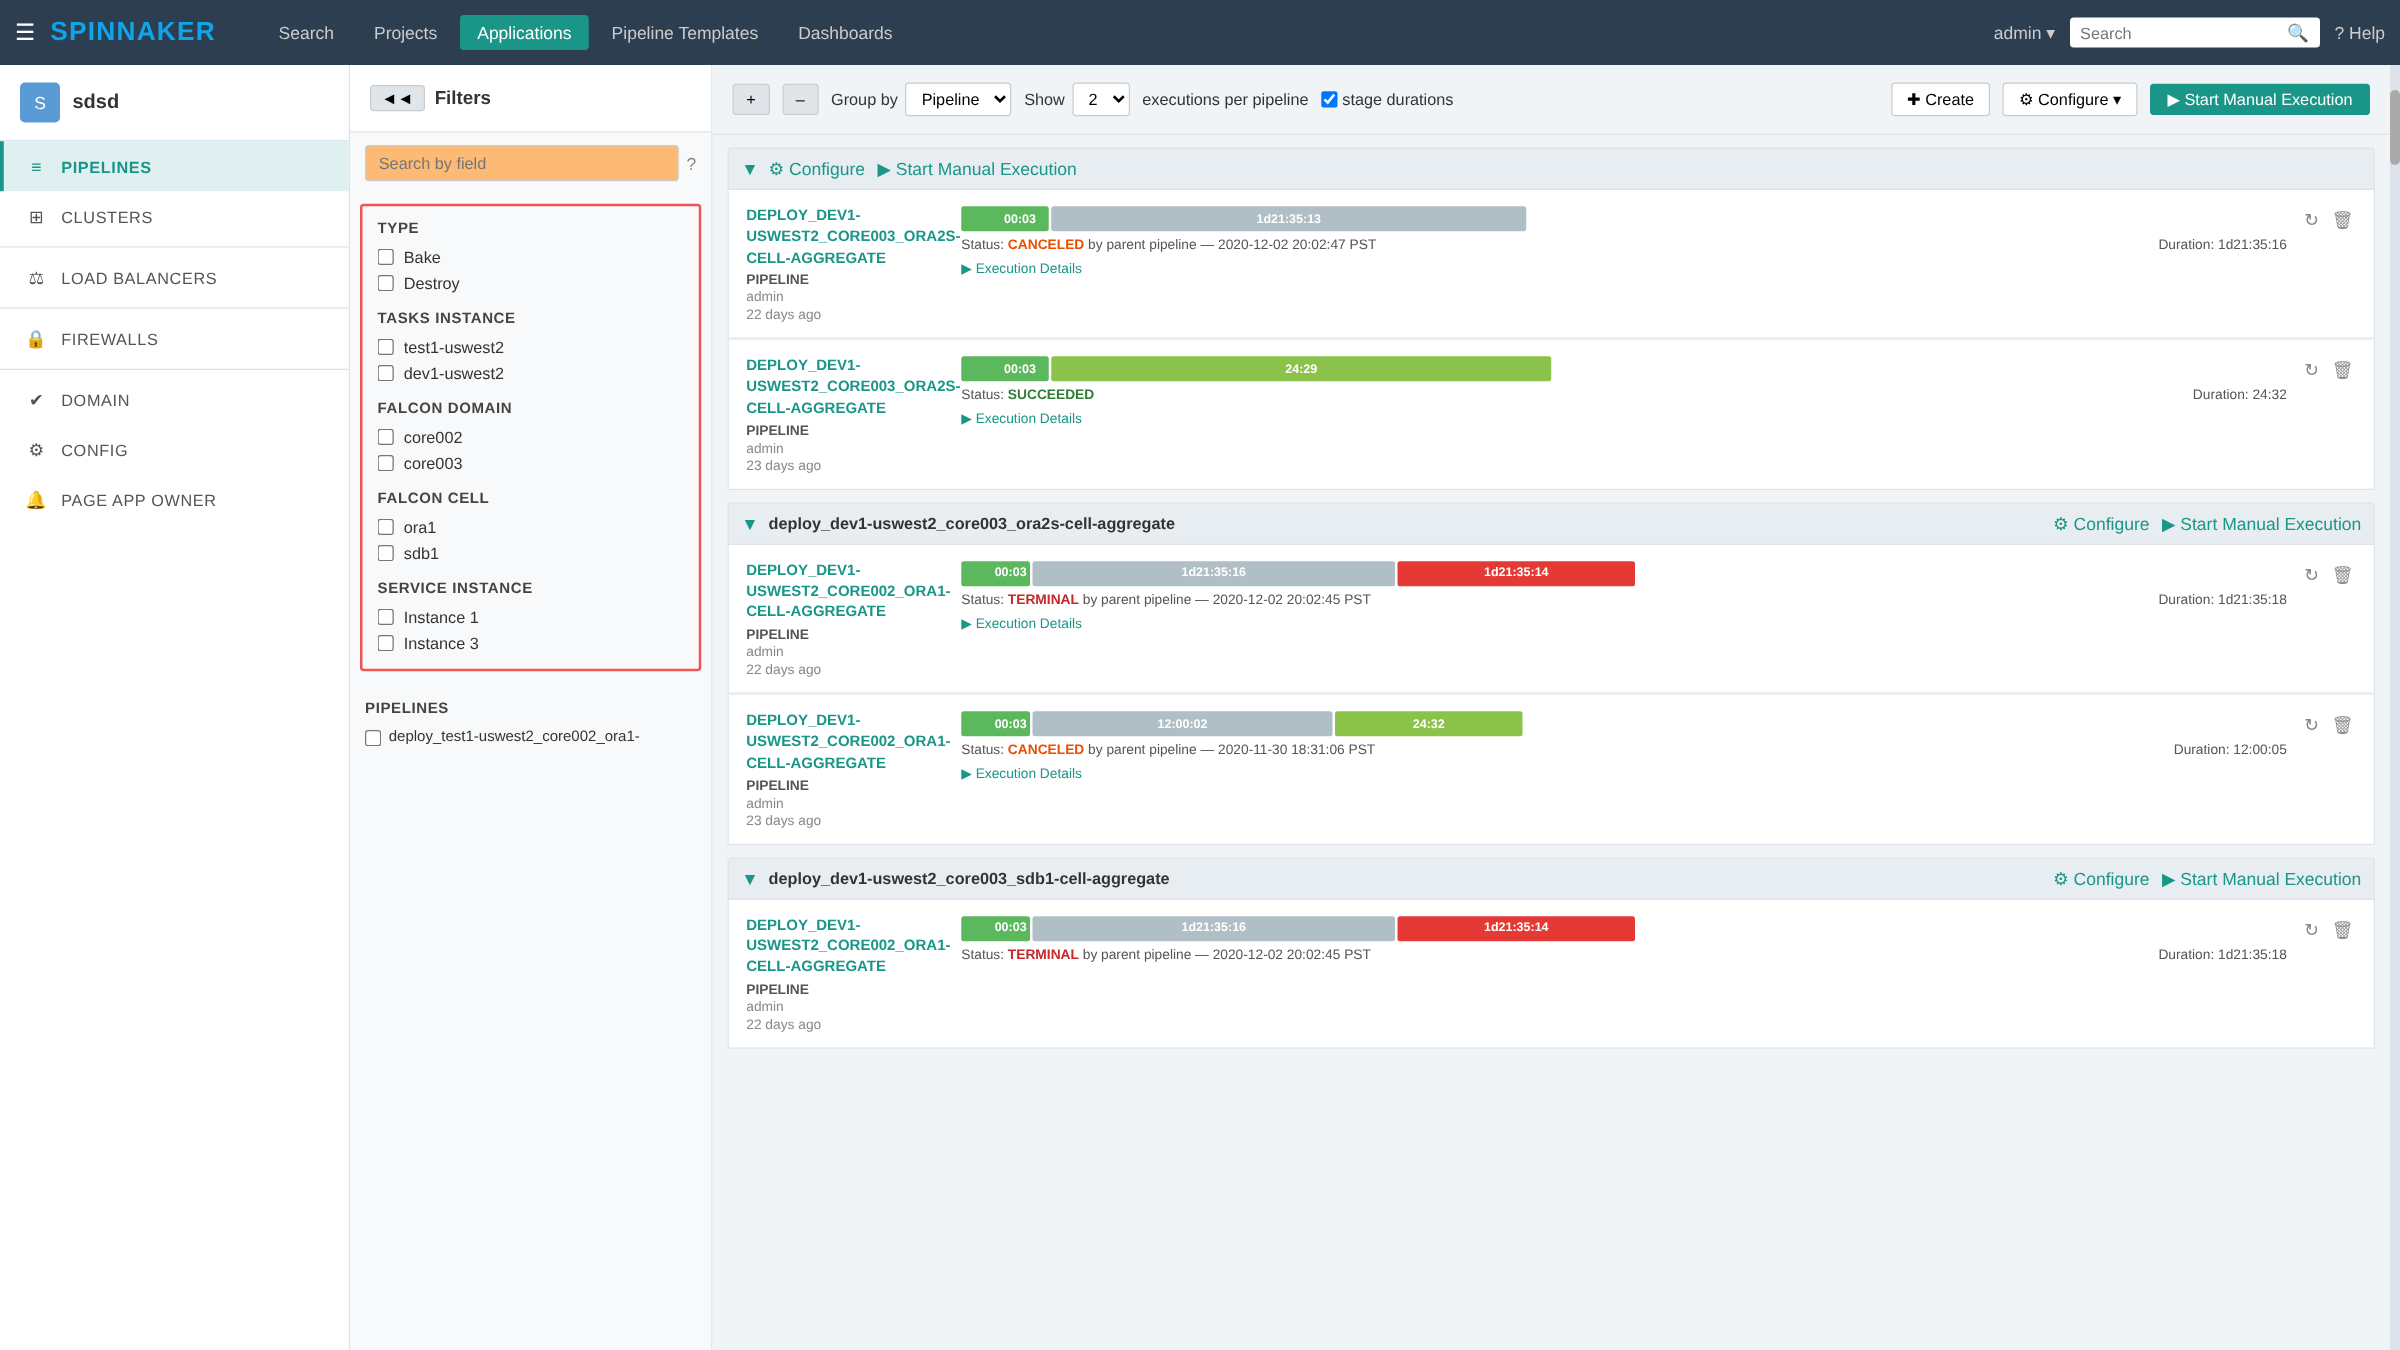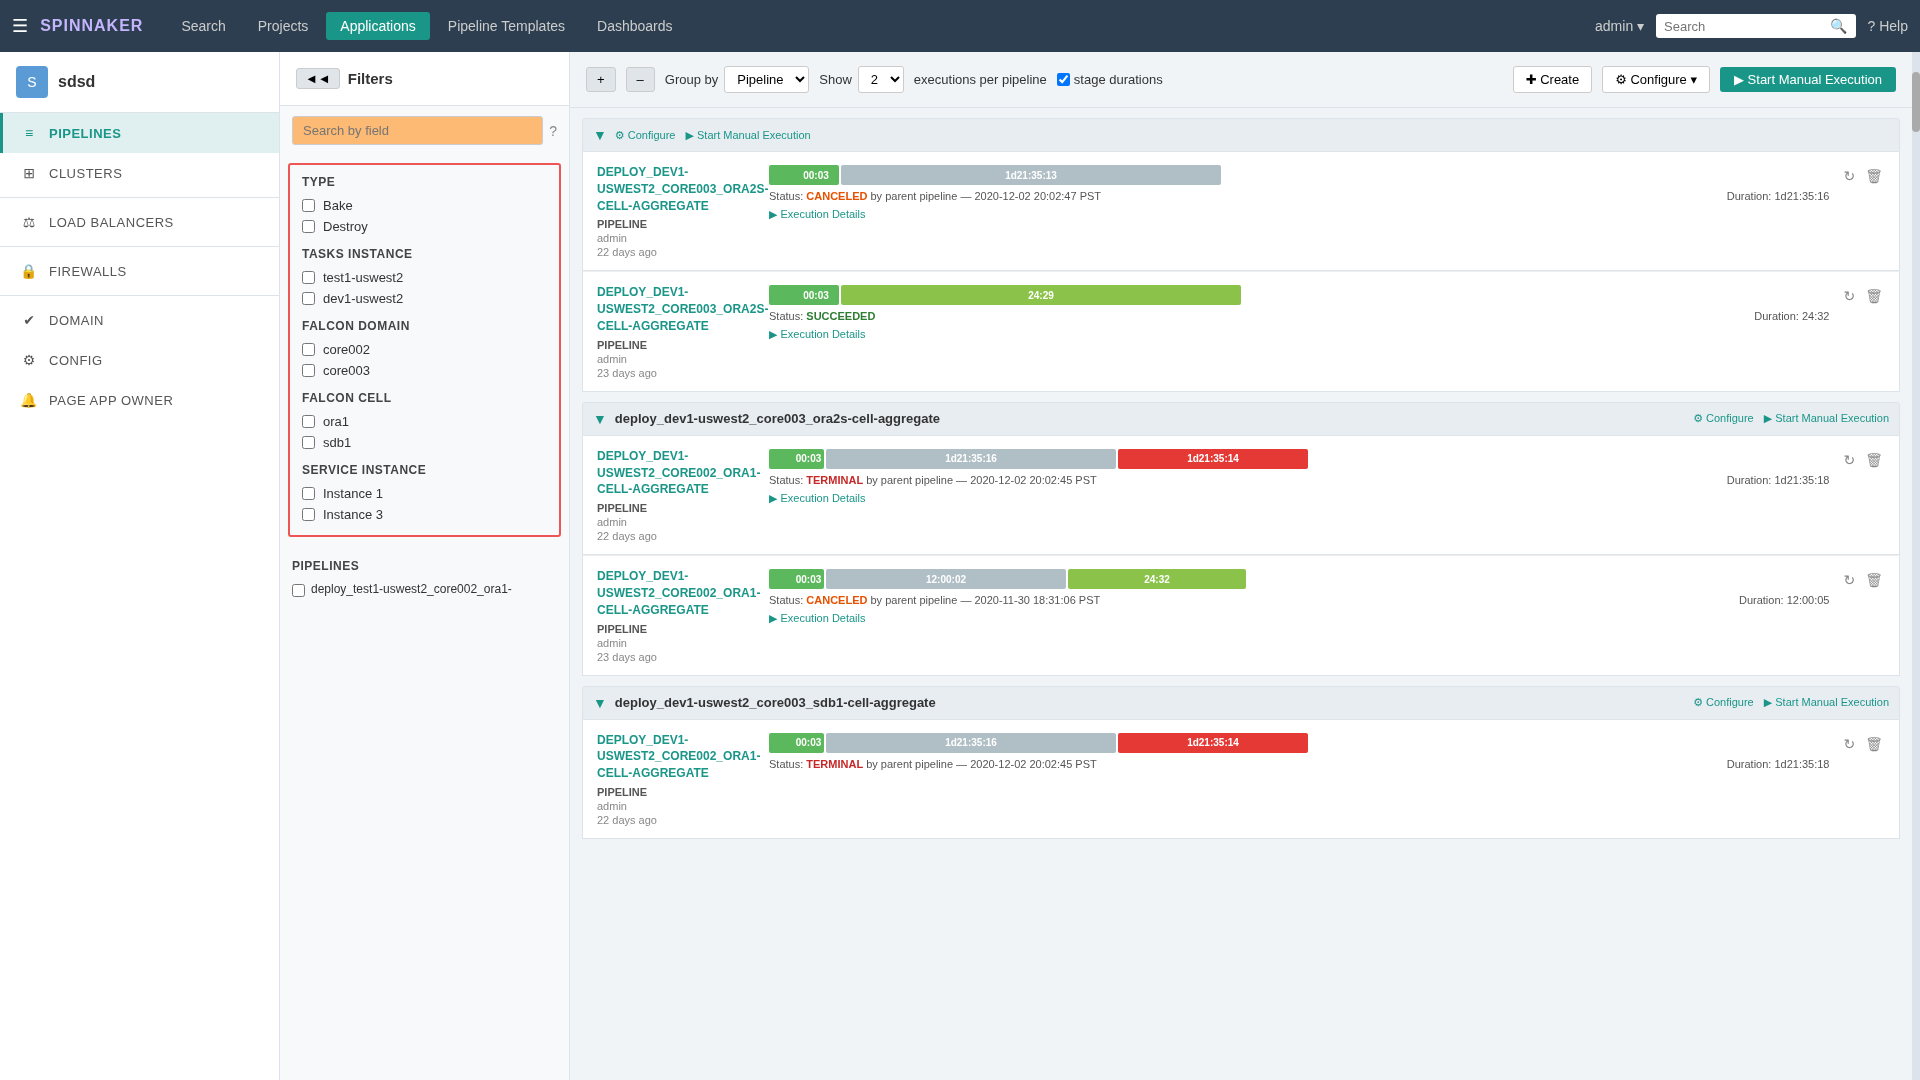--- a/index.html
+++ b/index.html
@@ -1,21 +1,21 @@
 <!DOCTYPE html>
 <html><head>
   <meta charset="utf-8">
   <style>
     * { box-sizing: border-box; margin: 0; padding: 0; }
     body { font-family: Arial, sans-serif; font-size: 13px; background: #f0f4f7; color: #333; display: flex; flex-direction: column; height: 1080px; width: 1920px; overflow: hidden; }
 
     
     .top-nav { background: #2c3e50; color: #fff; display: flex; align-items: center; height: 52px; padding: 0 12px; flex-shrink: 0; }
     .nav-hamburger { margin-right: 12px; cursor: pointer; font-size: 18px; }
-    .nav-brand { font-weight: bold; font-size: 16px; letter-spacing: 1px; margin-right: 24px; color: #c4b5fd; }
+    .nav-brand { font-weight: bold; font-size: 21px; letter-spacing: 1px; margin-right: 36px; color: #0ea5e9; }
     .nav-links { display: flex; gap: 4px; flex: 1; }
     .nav-link { color: #ccc; text-decoration: none; padding: 6px 14px; border-radius: 3px; font-size: 14px; cursor: pointer; }
     .nav-link.active { background: #1a9688; color: #fff; }
     .nav-right { display: flex; align-items: center; gap: 12px; }
     .nav-admin { color: #ccc; cursor: pointer; font-size: 14px; }
     .nav-search-box { display: flex; align-items: center; background: #fff; border-radius: 3px; padding: 4px 8px; gap: 6px; }
     .nav-search-box input { border: none; outline: none; font-size: 13px; width: 160px; }
     .nav-search-icon { color: #888; font-size: 14px; }
     .nav-help { color: #ccc; cursor: pointer; font-size: 14px; }
 
@@ -66,21 +66,21 @@
     .toolbar-configure-btn { background: #fff; border: 1px solid #ccc; border-radius: 3px; cursor: pointer; padding: 5px 12px; font-size: 13px; }
     .toolbar-start-btn { background: #1a9688; color: #fff; border: none; border-radius: 3px; cursor: pointer; padding: 5px 14px; font-size: 13px; display: flex; align-items: center; gap: 4px; }
     .spacer { flex: 1; }
 
     
     .pipeline-group { margin: 10px 12px; }
     .pipeline-group-header { display: flex; align-items: center; gap: 8px; padding: 8px 10px; background: #e8edf2; border-radius: 3px 3px 0 0; border: 1px solid #dce3ea; }
     .pipeline-group-toggle { color: #1a9688; cursor: pointer; font-size: 14px; }
     .pipeline-group-name { font-size: 13px; font-weight: bold; color: #333; flex: 1; }
     .pipeline-group-actions { display: flex; gap: 10px; }
-    .pipeline-group-action { color: #1a9688; cursor: pointer; font-size: 11px; text-decoration: none; display: flex; align-items: center; gap: 4px; }
+    .pipeline-group-action { color: #1a9688; cursor: pointer; font-size: 14px; text-decoration: none; display: flex; align-items: center; gap: 4px; }
 
     
     .execution-item { background: #fff; border: 1px solid #dce3ea; border-top: none; padding: 12px 14px; }
     .execution-item + .execution-item { border-top: 1px solid #eee; }
     .execution-row { display: flex; align-items: flex-start; gap: 12px; }
     .execution-info { width: 160px; flex-shrink: 0; }
     .execution-link { color: #1a9688; font-size: 12px; font-weight: bold; cursor: pointer; text-decoration: none; line-height: 1.4; }
     .execution-pipeline-label { font-size: 11px; color: #555; font-weight: bold; margin-top: 4px; }
     .execution-meta { font-size: 11px; color: #888; margin-top: 2px; }
     .execution-timeline { flex: 1; }
@@ -378,21 +378,21 @@
             <div class="execution-info">
               <a class="execution-link">DEPLOY_DEV1-USWEST2_CORE002_ORA1-CELL-AGGREGATE</a>
               <div class="execution-pipeline-label">PIPELINE</div>
               <div class="execution-meta">admin</div>
               <div class="execution-meta">23 days ago</div>
             </div>
             <div class="execution-timeline">
               <div class="timeline-bar-row">
                 <div class="bar-segment bar-green" style="width:55px">00:03</div>
                 <div class="bar-segment bar-gray" style="width:240px">12:00:02</div>
-                <div class="bar-segment bar-light-green" style="width:178px">24:32</div>
+                <div class="bar-segment bar-light-green" style="width:150px">24:32</div>
               </div>
               <div class="execution-status-row">
                 <div class="execution-status">
                   Status: <span class="status-canceled">CANCELED</span>
                   <span> by parent pipeline — 2020-11-30 18:31:06 PST</span>
                 </div>
                 <div class="execution-duration">Duration: 12:00:05</div>
               </div>
               <a class="execution-details-link">▶ Execution Details</a>
             </div>

